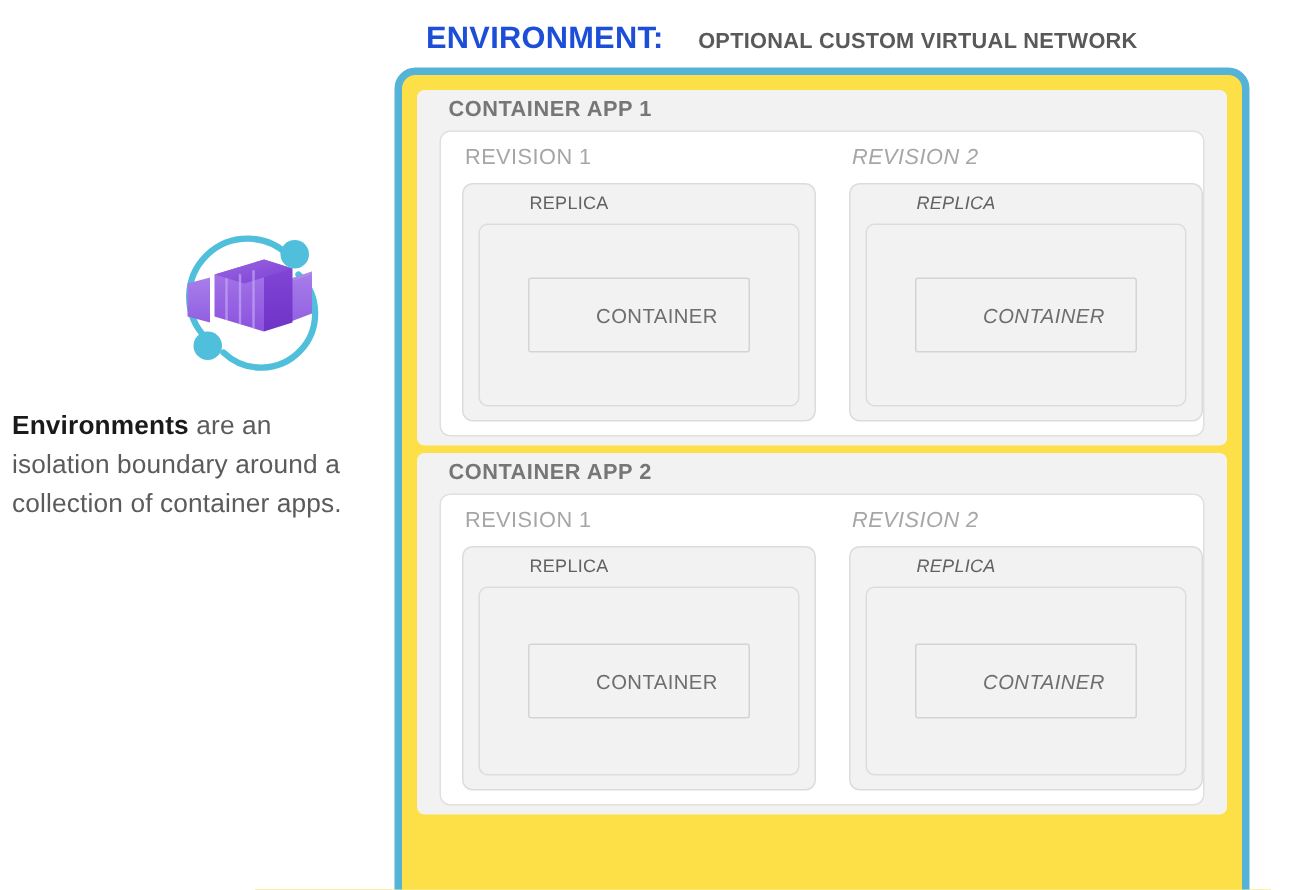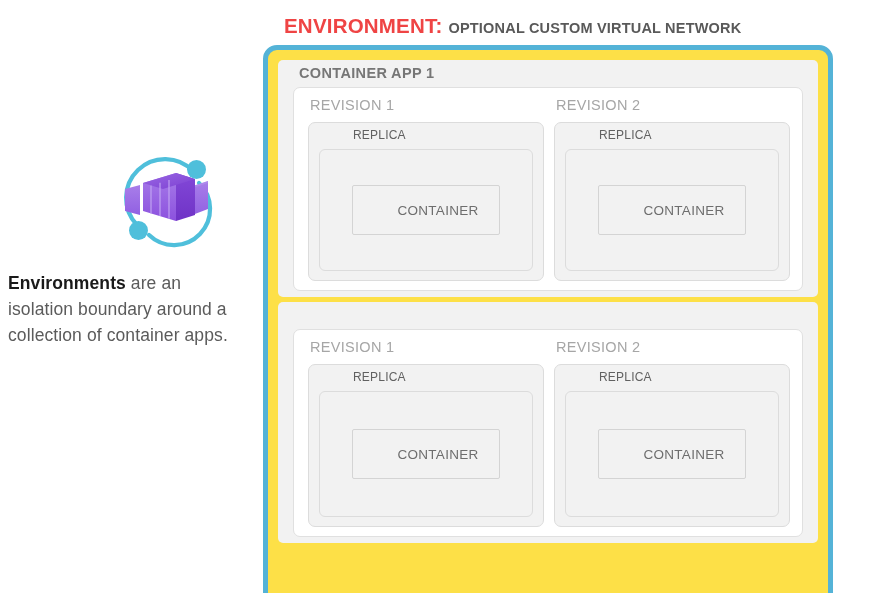--- a/index.html
+++ b/index.html
@@ -54,29 +54,29 @@
     left: 284px;
     top: 14px;
     height: 28px;
     display: flex;
     align-items: baseline;
     white-space: nowrap;
   }
   #env-heading .env-word {
     font-size: 20.5px;
     font-weight: bold;
-    color: #ef4444;
+    color: #1d4ed8;
     letter-spacing: 0.2px;
   }
   #env-heading .env-sub {
     font-size: 14.5px;
     font-weight: bold;
     color: #595959;
     letter-spacing: 0.2px;
-    margin-left: 6px;
+    margin-left: 23px;
   }
 
   
   #environment-box {
     position: absolute;
     left: 263px;
     top: 45px;
     width: 570px;
     height: 593px;
     box-sizing: border-box;
@@ -124,21 +124,21 @@
   }
 
   
   .revision {
     position: absolute;
     top: 0;
     width: 238px;
     height: 100%;
   }
   .revision.col-1 { left: 14px; }
-  .revision.col-2 { left: 260px; }
+  .revision.col-2 { left: 272px; font-style: italic; }
 
   .revision-label {
     position: absolute;
     left: 2px;
     top: 9px;
     font-size: 14.5px;
     color: #a6a6a6;
     letter-spacing: 0.3px;
     white-space: nowrap;
   }
@@ -290,20 +290,21 @@
               <span class="container-label">CONTAINER</span>
             </div>
           </div>
         </div>
       </div>
 
     </div>
   </div>
 
   <div class="container-app" id="container-app-2">
+    <div class="app-label">CONTAINER APP 2</div>
 
     <div class="revisions-panel">
 
       <div class="revision col-1">
         <div class="revision-label">REVISION 1</div>
         <div class="replica">
           <div class="replica-label">REPLICA</div>
           <div class="replica-inner">
             <div class="container-box">
               <span class="container-label">CONTAINER</span>

